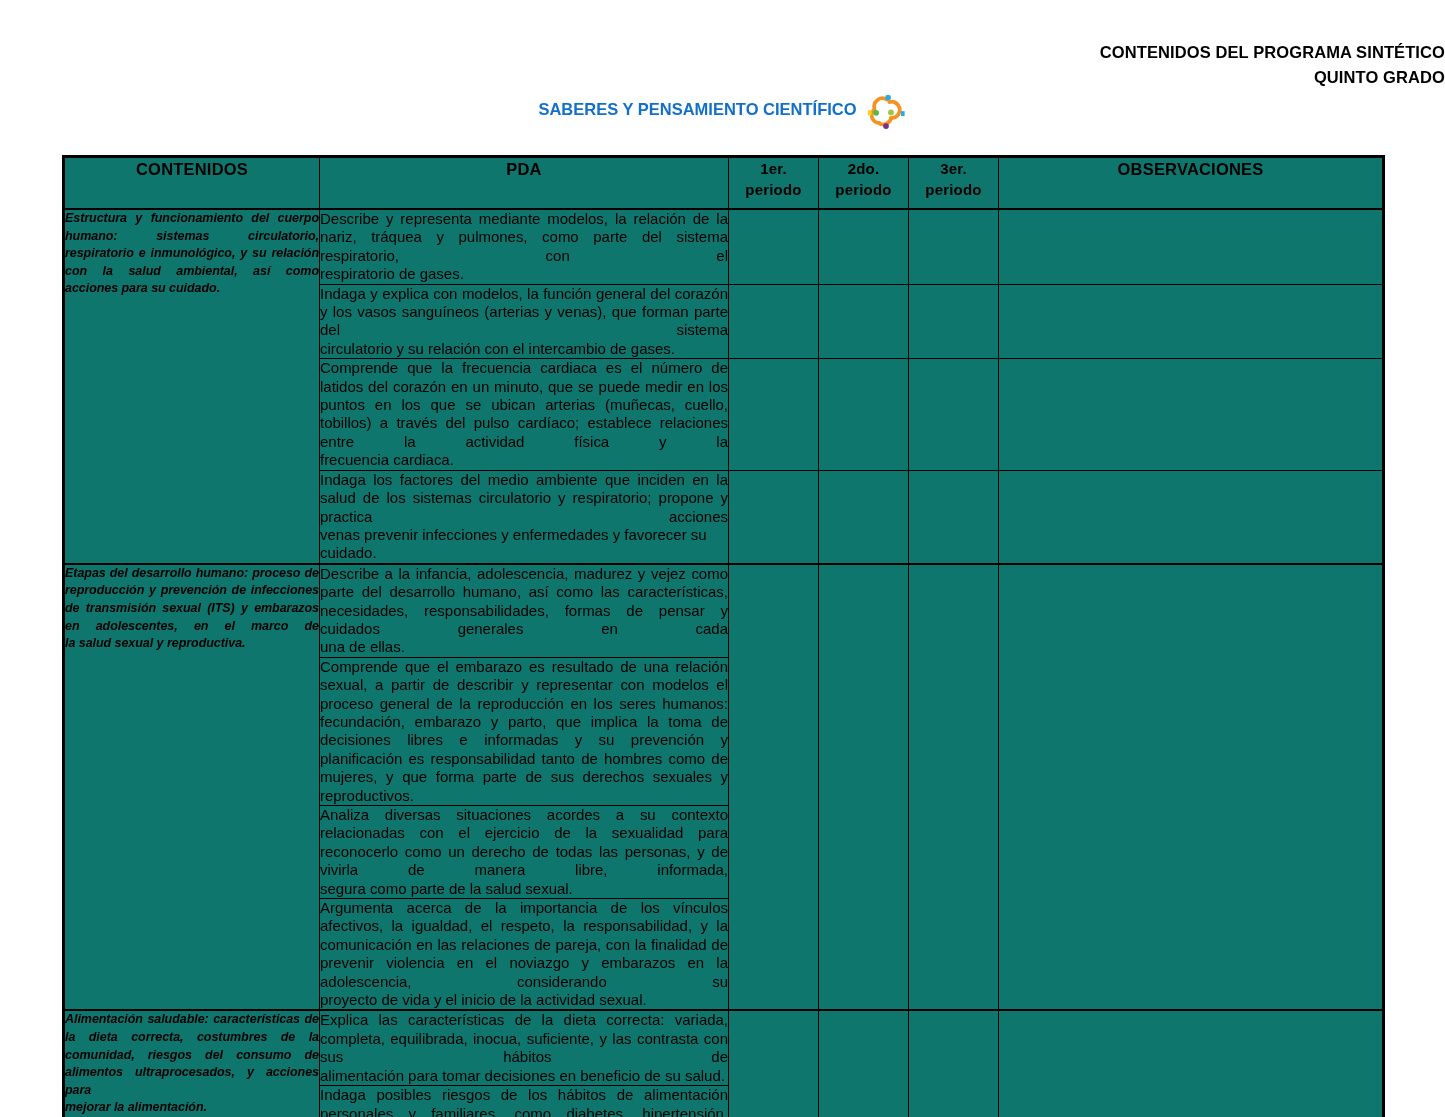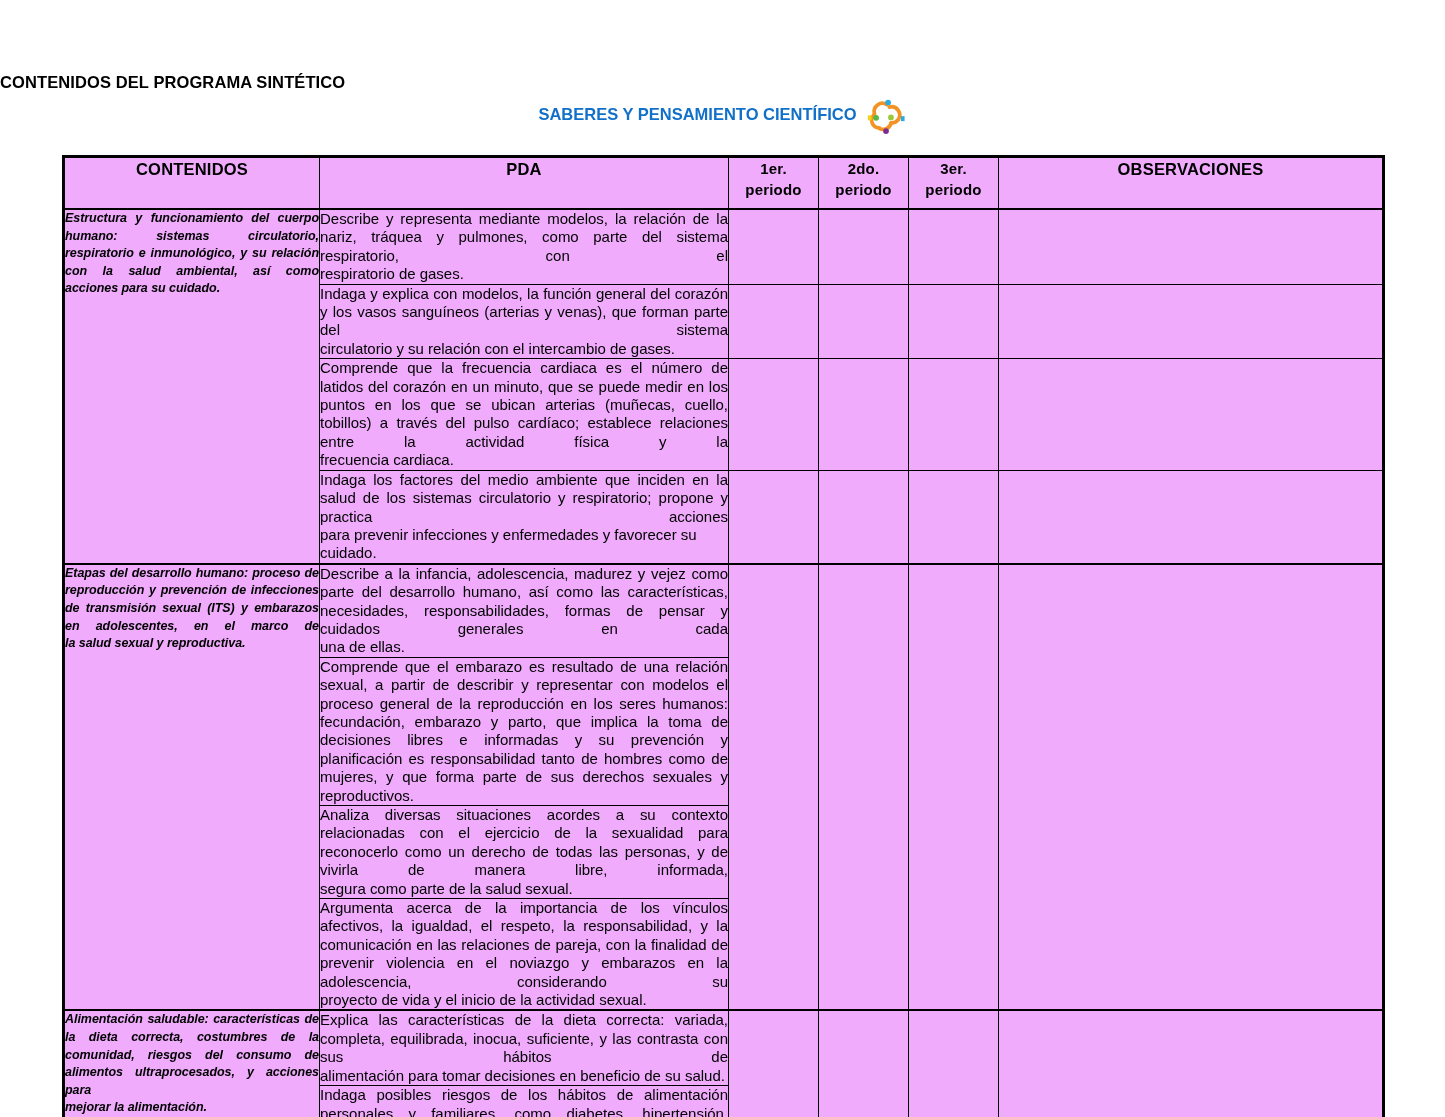--- a/index.html
+++ b/index.html
@@ -20,22 +20,22 @@
     position: relative;
     width: 1445px;
     height: 1117px;
     box-sizing: border-box;
     padding: 0;
     overflow: hidden;
   }
 
   
   .doc-header {
-    text-align: left;
-    padding-top: 70px;
+    text-align: right;
+    padding-top: 40px;
   }
   .doc-header .line {
     font-weight: bold;
     font-size: 16.5px;
     line-height: 25px;
     letter-spacing: 0.1px;
   }
   .doc-header .line1,
   .doc-header .line2 {
     color: #000000;
@@ -70,21 +70,21 @@
   table.sheet {
     border-collapse: collapse;
     table-layout: fixed;
     width: 1320px;
   }
   table.sheet td,
   table.sheet th {
     border: 1px solid #000000;
     vertical-align: top;
     padding: 0;
-    background: #f0abfc;
+    background: #0f766e;
   }
 
   
   .tbl-wrap {
     border: 0;
   }
   table.sheet {
     border: 3px solid #000000;
   }
 
@@ -158,20 +158,21 @@
     background: #c0e1f3;
   }
 </style>
 </head>
 <body>
 
 <div class="page">
 
   <div class="doc-header">
     <div class="line line1">CONTENIDOS DEL PROGRAMA SINTÉTICO</div>
+    <div class="line line2">QUINTO GRADO</div>
     <div class="line3-wrap">
       <span class="line3" id="subject-line" style="color: rgb(17, 112, 201);">SABERES Y PENSAMIENTO CIENTÍFICO</span>
       <span class="logo-icon">
         <svg viewBox="0 0 100 92" width="42" height="38" aria-hidden="true">
 
           <g fill="none" stroke="#F39324" stroke-width="9" stroke-linecap="round">
             <path d="M52 16 A 20 20 0 0 0 22 38"></path>
             <path d="M80 52 A 20 20 0 0 0 58 22"></path>
             <path d="M34 74 A 20 20 0 0 0 62 62"></path>
             <path d="M22 40 A 18 18 0 0 0 34 72"></path>
@@ -234,21 +235,21 @@
             <td class="obs"></td>
           </tr>
           <tr>
             <td class="pda">Comprende que la frecuencia cardiaca es el número de latidos del corazón en un minuto, que se puede medir en los puntos en los que se ubican arterias (muñecas, cuello, tobillos) a través del pulso cardíaco; establece relaciones entre la actividad física y la <span class="last-line">frecuencia cardiaca.</span></td>
             <td class="periodo"></td>
             <td class="periodo"></td>
             <td class="periodo"></td>
             <td class="obs"></td>
           </tr>
           <tr>
-            <td class="pda">Indaga los factores del medio ambiente que inciden en la salud de los sistemas circulatorio y respiratorio; propone y practica acciones <span class="last-line">para prevenir infecciones y enfermedades y favorecer su cuidado.</span></td>
+            <td class="pda">Indaga los factores del medio ambiente que inciden en la salud de los sistemas circulatorio y respiratorio; propone y practica acciones <span class="last-line">venas prevenir infecciones y enfermedades y favorecer su cuidado.</span></td>
             <td class="periodo"></td>
             <td class="periodo"></td>
             <td class="periodo"></td>
             <td class="obs"></td>
           </tr>
           <tr class="block-start hl">
             <td class="contenido hl" rowspan="4">Etapas del desarrollo humano: proceso de reproducción y prevención de infecciones de transmisión sexual (ITS) y embarazos en adolescentes, en el marco de <span class="last-line">la salud sexual y reproductiva.</span></td>
             <td class="pda hl">Describe a la infancia, adolescencia, madurez y vejez como parte del desarrollo humano, así como las características, necesidades, responsabilidades, formas de pensar y cuidados generales en cada <span class="last-line">una de ellas.</span></td>
             <td class="periodo hl" rowspan="4"></td>
             <td class="periodo hl" rowspan="4"></td>

